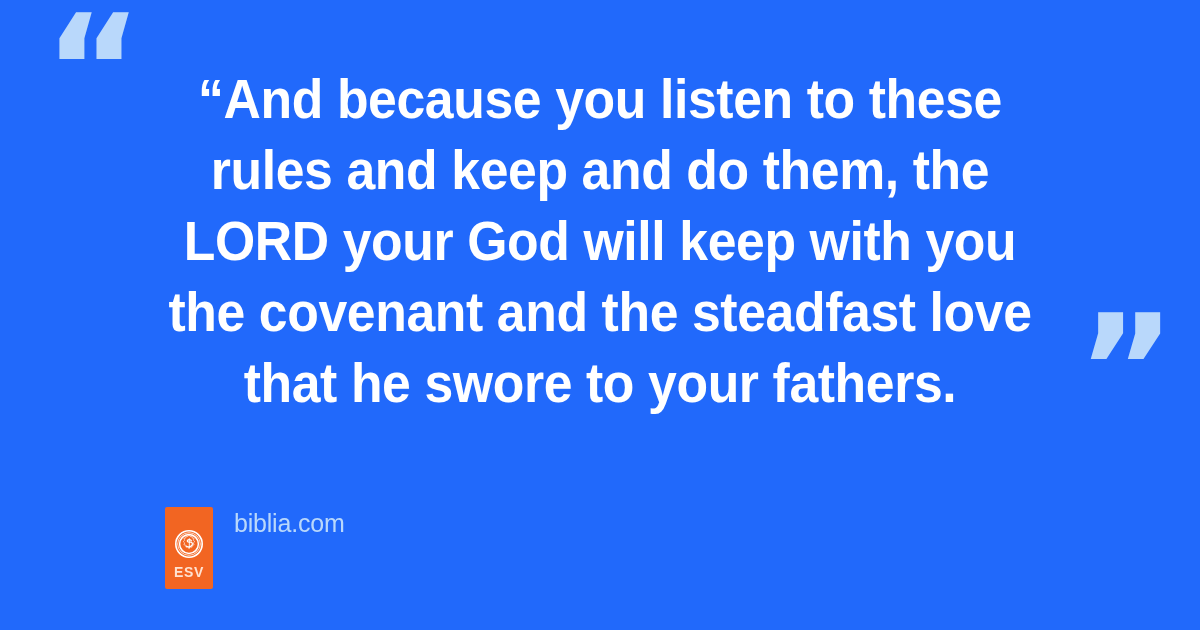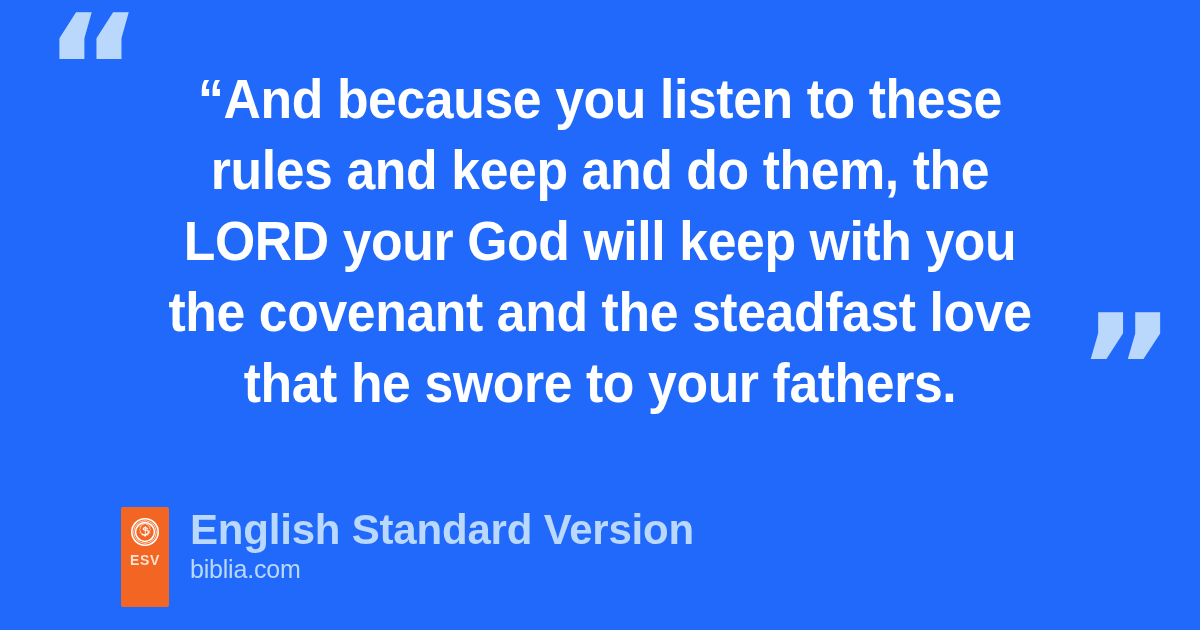--- a/index.html
+++ b/index.html
@@ -68,30 +68,31 @@
   #attribution {
     position: absolute;
     left: 121px;
     top: 507px;
     display: flex;
     align-items: flex-start;
   }
 
   #esv-logo {
     width: 48px;
-    height: 100px;
+    height: 82px;
     background: #f26522;
     border-radius: 2px;
     display: flex;
     flex-direction: column;
     align-items: center;
     justify-content: flex-start;
-    padding-top: 10px;
+    padding-top: 22px;
     box-sizing: border-box;
     flex: none;
+    margin-left: 44px;
   }
   #esv-seal {
     width: 30px;
     height: 30px;
     flex: none;
   }
   #esv-logo-text {
     margin-top: 6px;
     color: #ffe2d0;
     font-family: "Liberation Sans", sans-serif;
@@ -159,19 +160,18 @@
           <path d="M12.4 17.2 c1.6 0.9 4.0 0.7 5.3 -0.7 c1.1 -1.2 0.8 -2.8 -0.6 -3.3
                    c-1.2 -0.45 -2.6 0.1 -3.4 -0.5 c-0.7 -0.5 -0.4 -1.5 0.5 -1.8
                    c1.0 -0.35 2.3 -0.05 3.1 0.6" fill="none" stroke="#ffffff" stroke-width="1.25" stroke-linecap="round"></path>
           <path d="M15.3 9.6 L15.3 18.9" stroke="#ffffff" stroke-width="0.9" stroke-linecap="round"></path>
         </g>
       </svg>
       <div id="esv-logo-text">ESV</div>
     </div>
 
     <div id="attribution-text">
-      <div id="version-name">English Standard Version</div>
       <div id="site-name">biblia.com</div>
     </div>
 
   </div>
 
 </div>
 
 </body></html>

